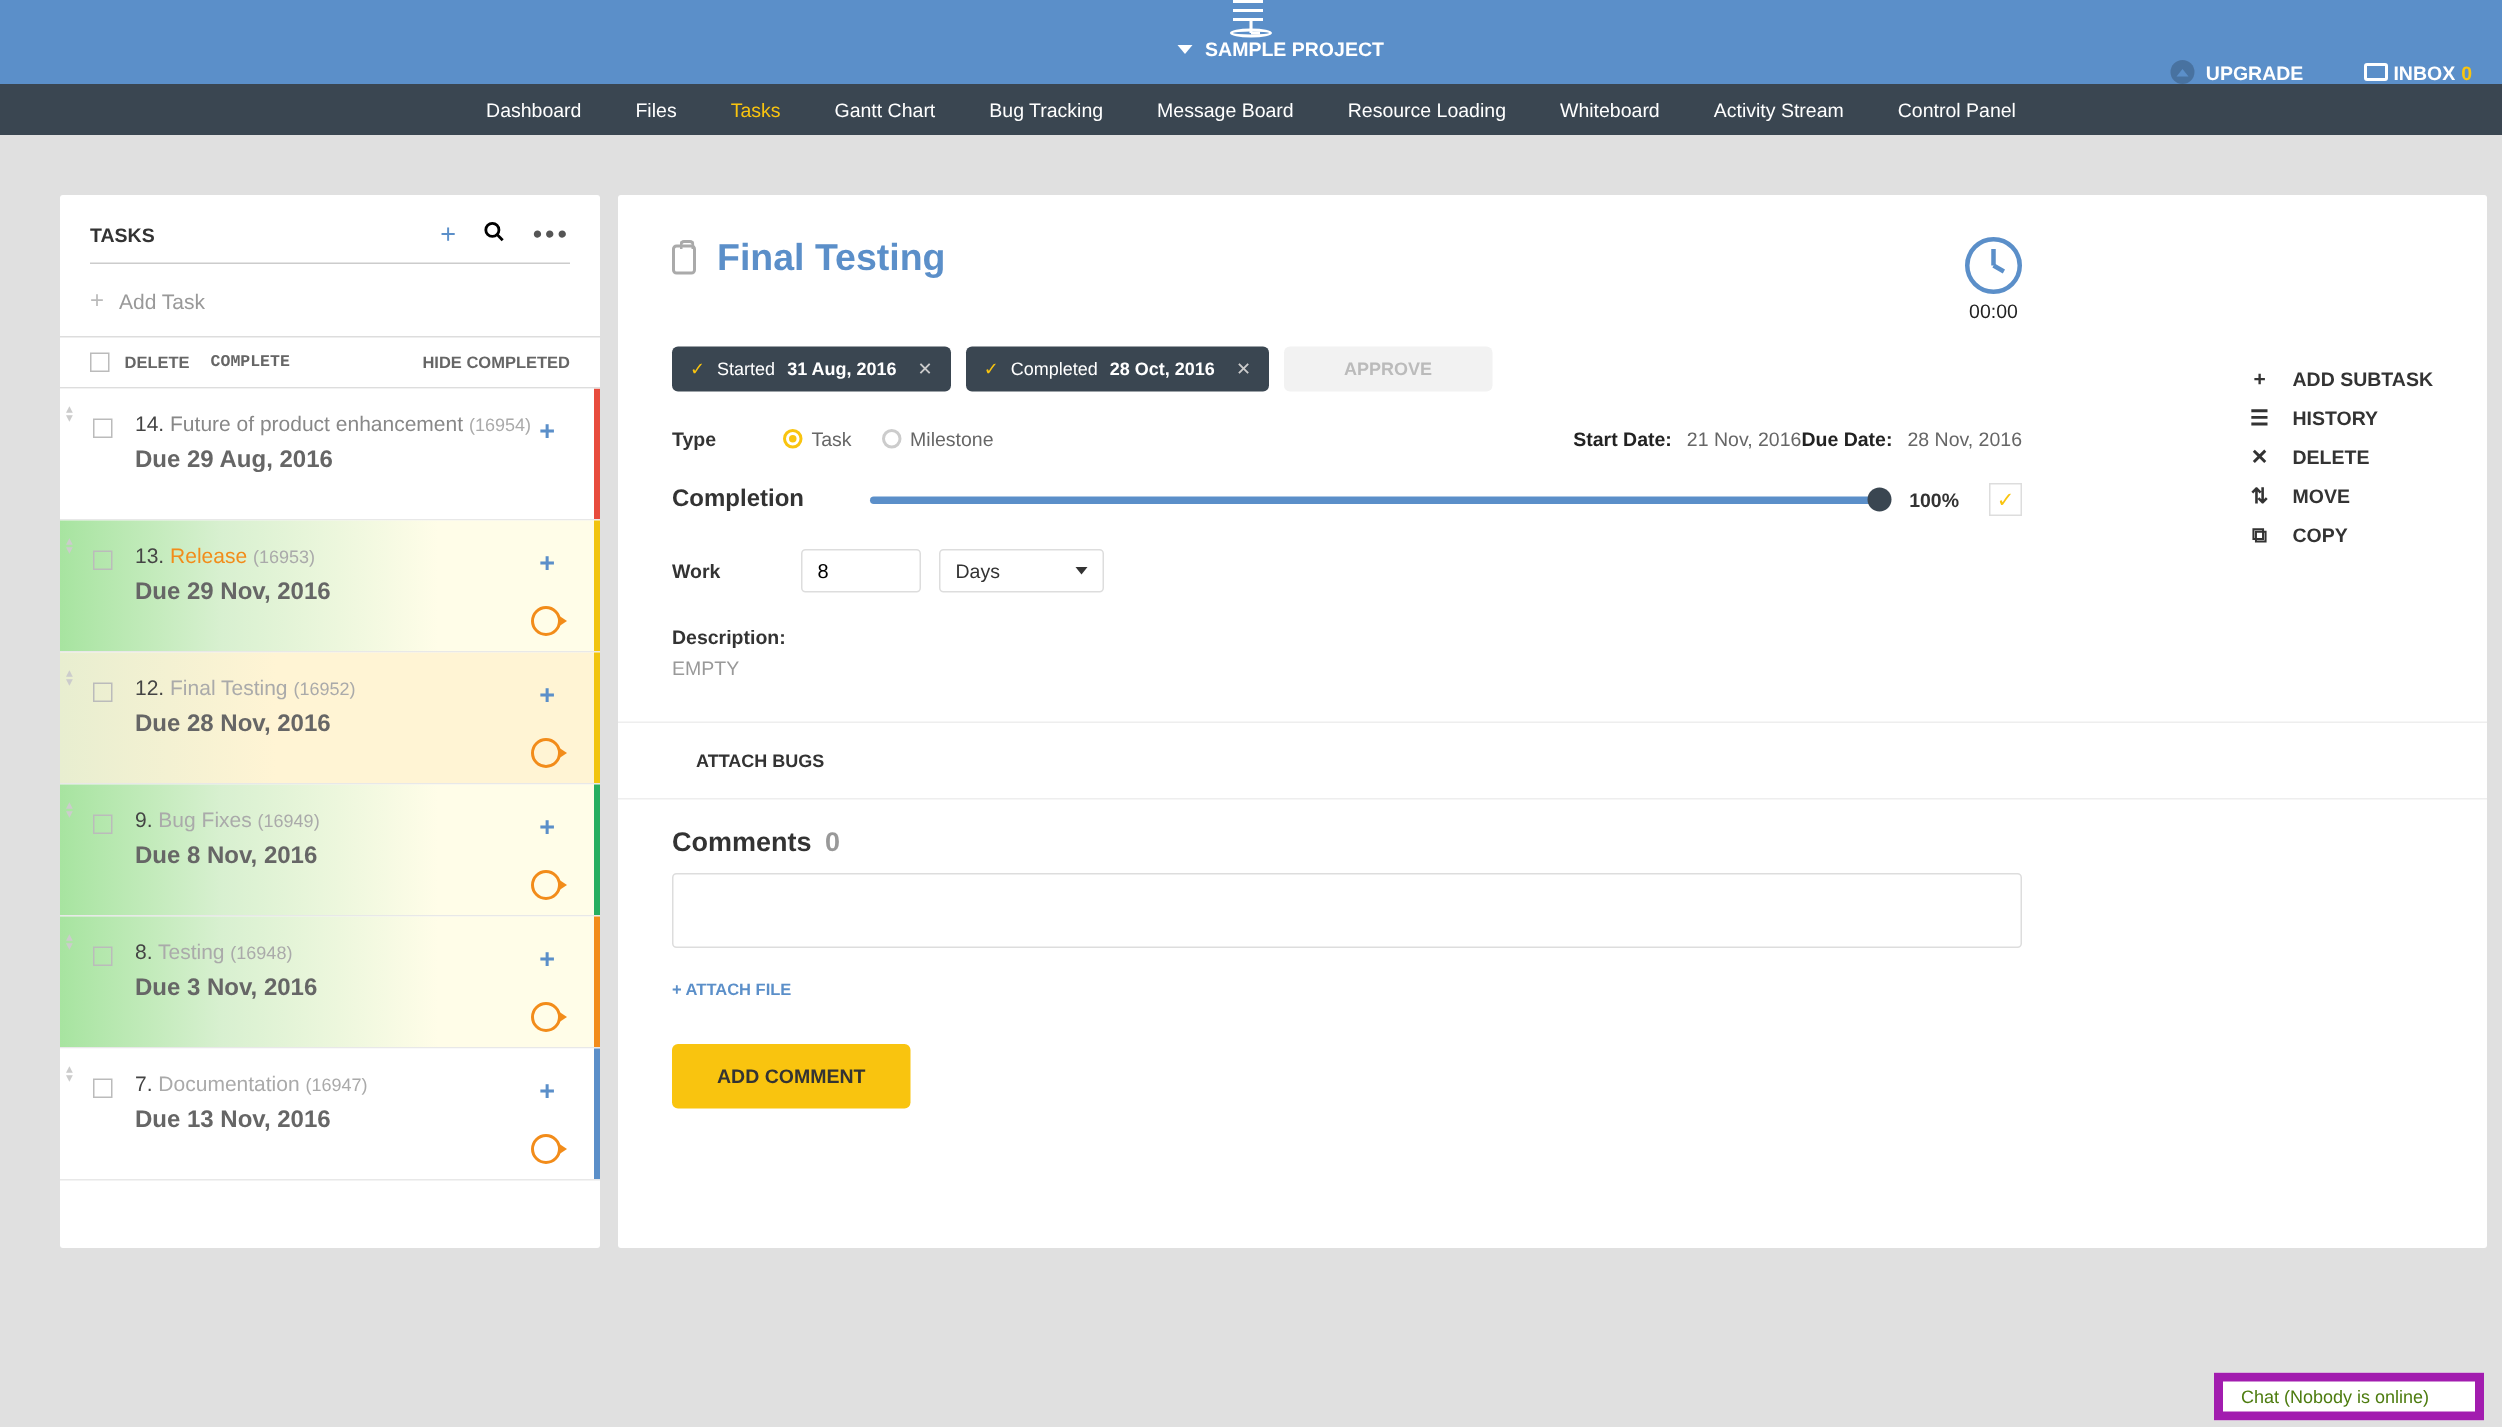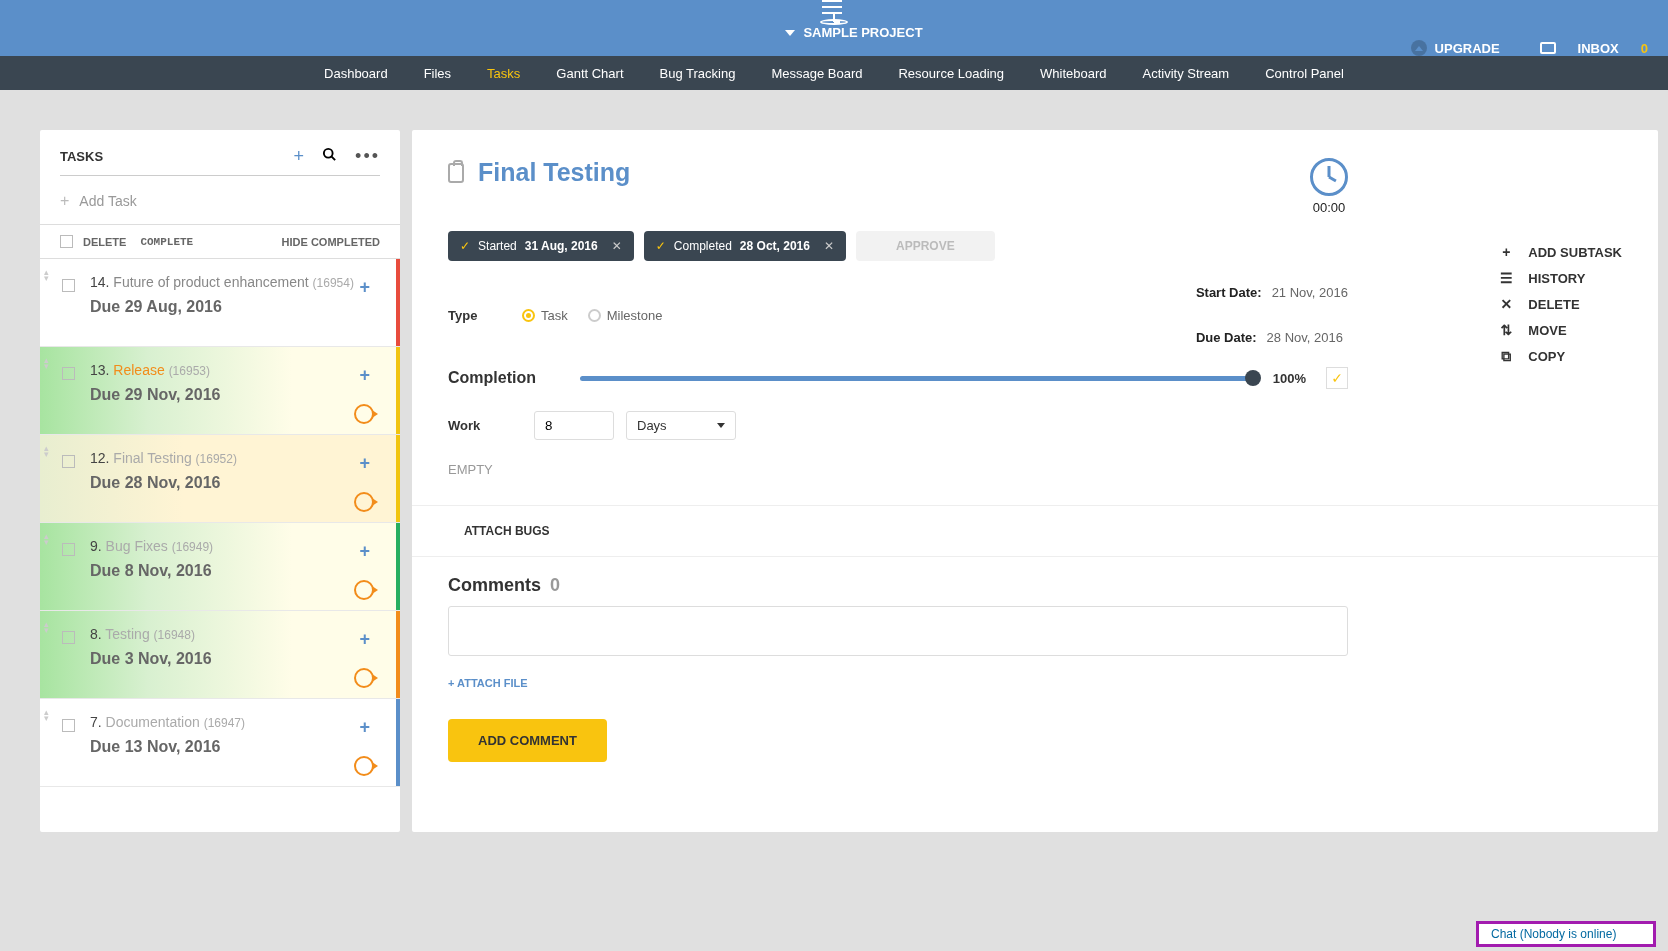--- a/index.html
+++ b/index.html
@@ -12,21 +12,21 @@
 .logo-sep { width: 1px; height: 56px; background: rgba(255,255,255,0.2); margin: 0 18px; }
 .logo-clock { width: 28px; height: 28px; border: 2px solid #fff; border-radius: 50%; position: relative; }
 .logo-clock::before { content: ''; position: absolute; top: 50%; left: 50%; width: 2px; height: 8px; background: #fff; transform-origin: bottom; transform: translate(-50%, -100%); }
 .logo-clock::after { content: ''; position: absolute; top: 50%; left: 50%; width: 2px; height: 6px; background: #fff; transform-origin: bottom; transform: translate(-50%, -100%) rotate(90deg); }
 .project-selector { margin-left: 40px; font-weight: 600; font-size: 13px; display: flex; align-items: center; gap: 8px; cursor: pointer; }
 .chev-down { width: 0; height: 0; border-left: 5px solid transparent; border-right: 5px solid transparent; border-top: 6px solid #fff; }
 .top-right { margin-left: auto; display: flex; align-items: center; gap: 40px; font-size: 13px; font-weight: 600; }
 .upgrade { display: flex; align-items: flex-end; gap: 8px; cursor: pointer; }
 .up-circle { width: 16px; height: 16px; border-radius: 50%; background: rgba(0,0,0,0.2); display: flex; align-items: center; justify-content: center; }
 .up-arrow { width: 0; height: 0; border-left: 4px solid transparent; border-right: 4px solid transparent; border-bottom: 5px solid #5b8fc9; }
-.inbox { display: flex; align-items: center; gap: 22px; cursor: pointer; }
+.inbox { display: flex; align-items: center; gap: 4px; cursor: pointer; }
 .inbox-icon { width: 16px; height: 12px; border: 2px solid #fff; border-radius: 2px; }
 .inbox-count { color: #f9c40f; font-weight: 700; }
 
 
 .nav-bar { background: #3a4651; height: 34px; display: flex; align-items: center; justify-content: center; gap: 36px; font-size: 13px; }
 .nav-bar a { color: #fff; text-decoration: none; cursor: pointer; }
 .nav-bar a.active { color: #f9c40f; }
 
 
 .page { display: flex; gap: 12px; padding: 40px 10px 10px 40px; }
@@ -89,21 +89,21 @@
 .action-col { margin-top: 10px; display: flex; flex-direction: column; gap: 10px; font-size: 13px; font-weight: 600; color: #333; }
 .action-row { display: flex; align-items: center; gap: 14px; cursor: pointer; }
 .action-ico { width: 16px; text-align: center; font-size: 14px; }
 
 .meta-row { display: flex; align-items: center; margin-top: 24px; font-size: 13px; }
 .meta-label { font-weight: 600; margin-right: 24px; min-width: 50px; }
 .radio { width: 13px; height: 13px; border: 2px solid #f9c40f; border-radius: 50%; display: inline-block; margin-right: 6px; vertical-align: -2px; position: relative; }
 .radio.on::after { content: ''; position: absolute; top: 2px; left: 2px; width: 5px; height: 5px; background: #f9c40f; border-radius: 50%; }
 .radio.off { border-color: #ccc; }
 .type-opt { margin-right: 20px; color: #666; }
-.dates { margin-left: auto; display: flex; gap: 30px; color: #666; flex-direction: column; }
+.dates { margin-left: auto; display: flex; color: #666; }
 .dates b { color: #222; font-weight: 600; margin-right: 10px; }
 
 .slider-row { display: flex; align-items: center; margin-top: 22px; gap: 20px; }
 .slider { flex: 1; height: 5px; background: #5b8fc9; border-radius: 3px; position: relative; }
 .slider-handle { position: absolute; right: 0; top: 50%; width: 16px; height: 16px; background: #3a4651; border-radius: 50%; transform: translate(50%, -50%); }
 .slider-pct { font-weight: 600; font-size: 13px; }
 .slider-chk { width: 22px; height: 22px; border: 1px solid #ddd; display: flex; align-items: center; justify-content: center; color: #f9c40f; font-size: 14px; }
 
 .work-row { display: flex; align-items: center; margin-top: 22px; gap: 12px; font-size: 13px; }
 .num-input { width: 80px; padding: 6px 10px; border: 1px solid #ddd; border-radius: 3px; }
@@ -126,21 +126,21 @@
 .comments-sec { border-top: 1px solid #eee; margin: 18px -36px 0; padding: 18px 36px 0; }
 .comments-label { font-size: 18px; font-weight: bold; }
 .comments-label .cnt { color: #999; margin-left: 4px; }
 .comment-box { width: 900px; height: 50px; border: 1px solid #ddd; border-radius: 3px; margin-top: 10px; resize: none; padding: 8px; font-family: inherit; }
 .attach-file { color: #5b8fc9; font-size: 11px; font-weight: 600; margin-top: 17px; cursor: pointer; }
 .add-comment-btn { background: #f9c40f; color: #333; font-weight: 600; padding: 14px 30px; border-radius: 4px; border: none; margin-top: 30px; cursor: pointer; font-size: 13px; }
 
 .detail-left { width: 900px; }
 .detail-right { position: absolute; right: 36px; top: 104px; }
 
-.chat-widget { position: fixed; bottom: 4px; right: 12px; background: #fff; border: 3px solid #a21caf; padding: 3px 12px; font-size: 12px; color: #0369a1; width: 180px; }
+.chat-widget { position: fixed; bottom: 4px; right: 12px; background: #fff; border: 6px solid #a21caf; padding: 3px 12px; font-size: 12px; color: #4d7c0f; width: 180px; }
 </style>
 </head>
 <body>
 
 <div class="top-bar">
   <div class="menu-icon">
       <span></span>
       <span></span>
       <span></span>
     </div>
@@ -313,20 +313,21 @@
       <div class="work-row">
         <span class="meta-label">Work</span>
         <input class="num-input" value="8" style="">
         <div class="sel">
             <span>Days</span>
             <span class="sel-caret"></span>
           </div>
       </div>
 
       <div class="desc-row">
+        <div class="desc-label">Description:</div>
         <div class="desc-val">EMPTY</div>
       </div>
     </div>
 
     <div class="detail-right">
       <div class="action-col">
         <div class="action-row">
             <span class="action-ico">+</span>
             <span>ADD SUBTASK</span>
           </div>

